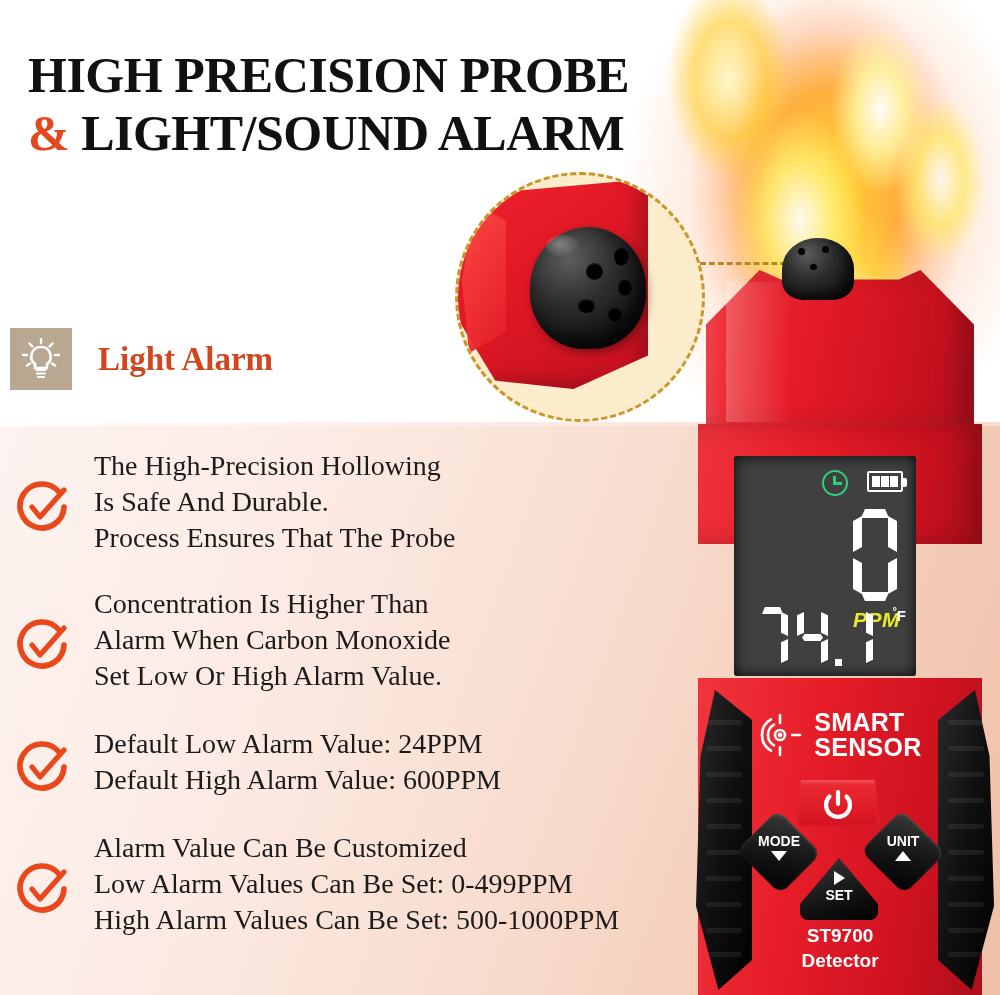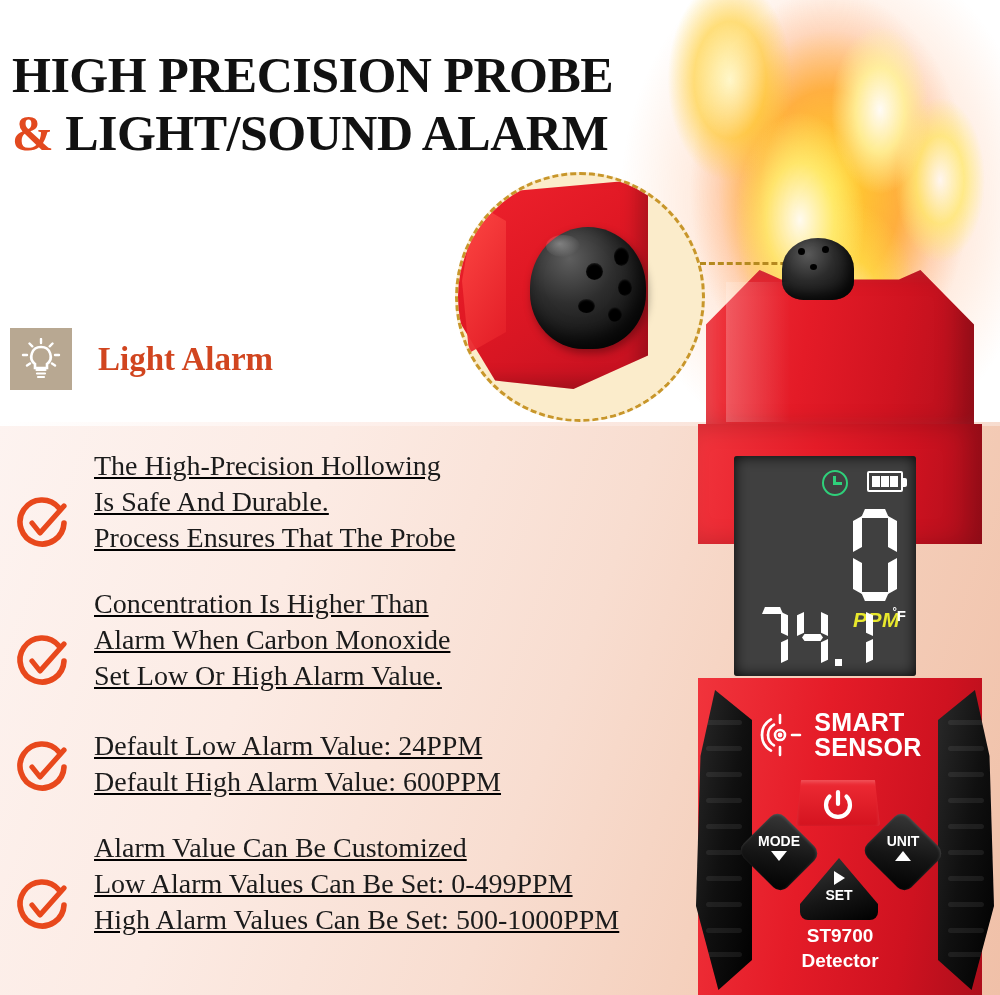--- a/index.html
+++ b/index.html
@@ -38,21 +38,21 @@
     position: absolute; left: 0; top: 422px; width: 1000px; height: 573px;
     background: linear-gradient(110deg, #fdf3f0 0%, #fcebe4 28%, #f8ddd0 55%, #f4cdb8 78%, #f0c0a8 100%);
   }
   .bg-bottom::after {
     content:""; position:absolute; left:0; top:0; right:0; height:4px;
     background: linear-gradient(to right, #ffffff 0%, #fdeee9 40%, #f7dccf 100%);
   }
 
   
   .headline {
-    position: absolute; left: 12px; top: 46px; width: 720px;
+    position: absolute; left: 28px; top: 46px; width: 720px;
     font-weight: bold; font-size: 50px; line-height: 58px;
     letter-spacing: -.5px; color: #111111;
     font-family: "Liberation Serif", serif;
   }
   .headline .amp { color: #e2491f; }
 
   
   .alarm-row { position: absolute; display: flex; align-items: center; }
   .alarm-row.sound { left: 10px; top: 222px; }
   .alarm-row.light { left: 10px; top: 328px; }
@@ -257,21 +257,21 @@
     position: absolute; left: 0; top: 685px; width: 300px; text-align: center;
     z-index: 6; color: #ffffff; font-weight: bold;
     font-family: "Liberation Sans", sans-serif;
   }
   .model-block .m1 { font-size: 19px; line-height: 25px; }
   .model-block .m2 { font-size: 19px; line-height: 25px; }
   .model-block .m3 { font-size: 19px; line-height: 25px; }
 
   
   .bullets { position: absolute; left: 0px; top: 448px; width: 700px; }
-  .bullet { position: relative; display: flex; align-items: flex-end; margin-bottom: 30px; text-decoration: underline; }
+  .bullet { position: relative; display: flex; align-items: center; margin-bottom: 30px; }
   .bullet .check { flex: 0 0 auto; width: 62px; margin-left: 14px; margin-top: 14px; }
   .bullet .btext {
     margin-left: 18px; color: #1b1b1b; font-size: 28px; line-height: 36px;
     font-family: "Liberation Serif", serif;
   }
   .bullet .btext div { white-space: nowrap; }
 </style>
 </head>
 <body>
 

